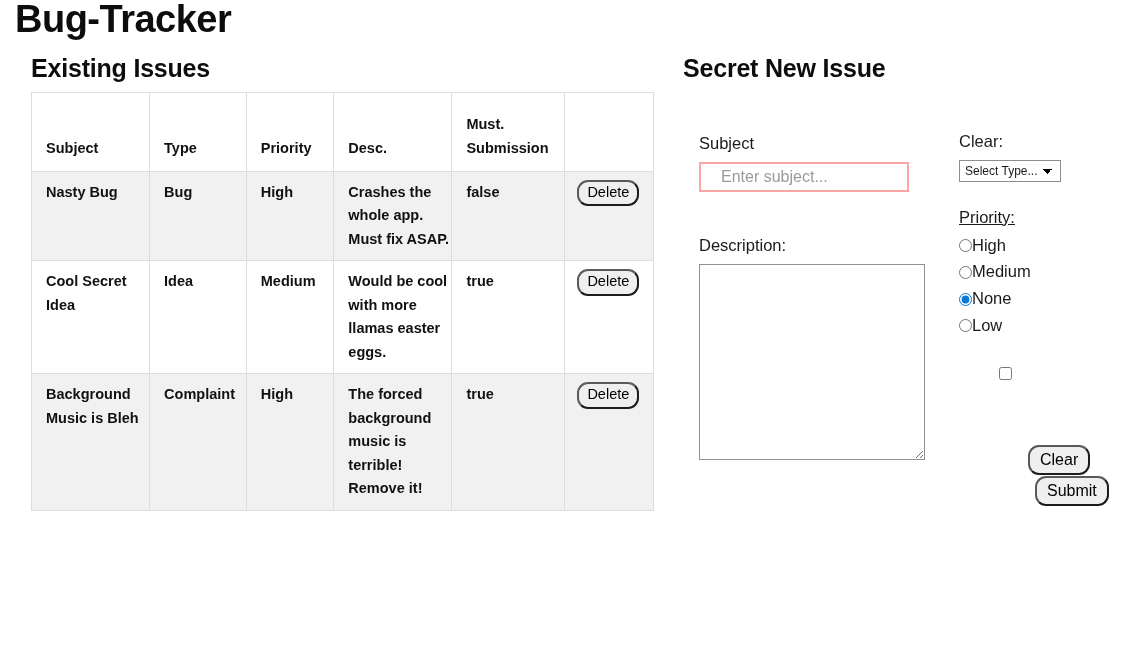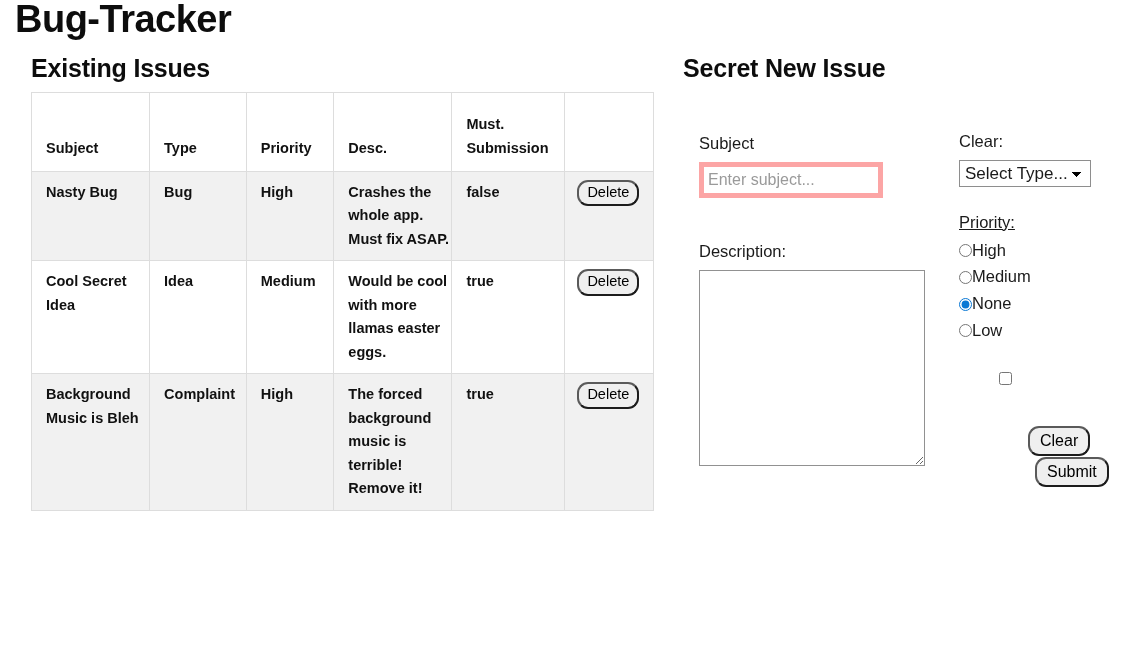--- a/index.html
+++ b/index.html
@@ -144,22 +144,22 @@
     font-size: 16.5px;
     color: #1a1a1a;
     line-height: 1.2;
   }
   .subject-input {
     display: block;
     width: 166px;
     height: 18px;
     font-family: "Liberation Sans", sans-serif;
     font-size: 16px;
-    padding: 4px 4px;
-    border: 5px solid #fca5a5;
+    padding: 4px 20px;
+    border: 2px solid #fca5a5;
     background: #ffffff;
     color: #1a1a1a;
     box-sizing: content-box;
   }
   .subject-input::placeholder {
     color: #9a9a9a;
     opacity: 1;
   }
   .desc-label {
     display: block;
@@ -175,21 +175,21 @@
     border: 1px solid #919191;
     background: #ffffff;
     padding: 3px;
     box-sizing: content-box;
     resize: both;
   }
 
   .type-select {
     display: block;
     font-family: "Liberation Sans", sans-serif;
-    font-size: 17px;
+    font-size: 12px;
     color: #1a1a1a;
     background: #ffffff;
     border: 1px solid #8e8e8e;
     padding: 3px 22px 3px 5px;
     appearance: none;
     -webkit-appearance: none;
     background-image:
       linear-gradient(45deg, transparent 50%, #000 50%),
       linear-gradient(135deg, #000 50%, transparent 50%);
     background-position:
@@ -241,21 +241,21 @@
     height: 13px;
     cursor: pointer;
     flex: none;
   }
   .anon-wrap label {
     cursor: pointer;
     color: #1a1a1a;
   }
 
   .action-buttons {
-    margin-top: 41px;
+    margin-top: 65px;
     margin-left: 69px;
     width: 110px;
   }
   .clear-button {
     display: block;
     font-size: 16px;
     padding: 3px 10px 4px 10px;
   }
   .submit-button {
     display: block;

